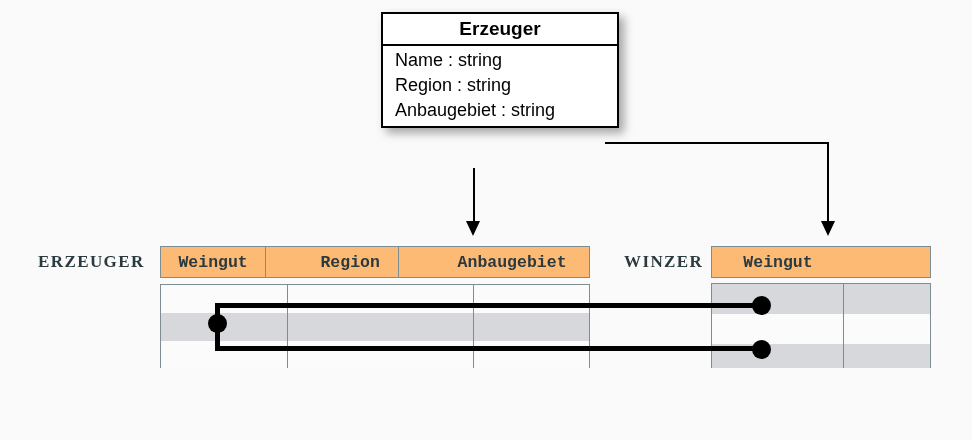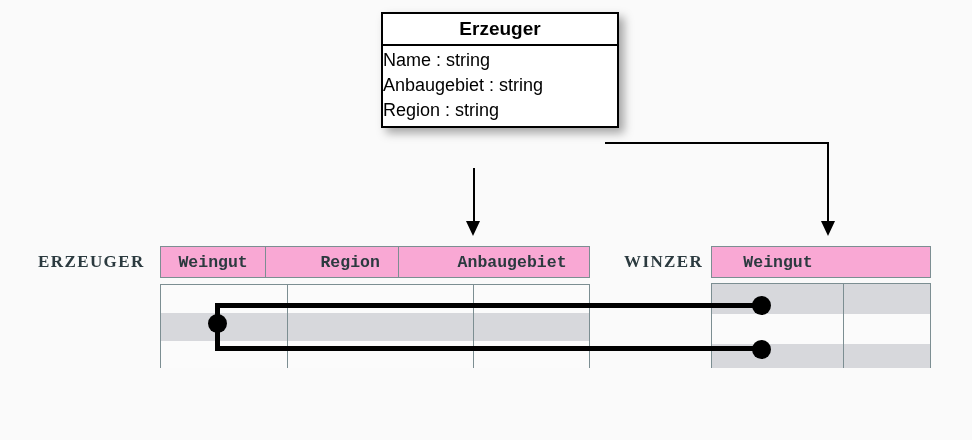--- a/index.html
+++ b/index.html
@@ -41,21 +41,21 @@
   }
   .uml-attrs {
     padding: 2px 0 3px 0;
     background: #fff;
   }
   .uml-attr {
     font-family: "Liberation Sans", sans-serif;
     font-size: 18px;
     line-height: 25px;
     color: #000;
-    padding-left: 0;
+    padding-left: 12px;
     white-space: nowrap;
   }
 
   
   .lineH, .lineV {
     position: absolute;
     background: #000000;
     z-index: 2;
   }
 
@@ -78,21 +78,21 @@
     font-size: 17px;
     letter-spacing: 1.4px;
     color: #2b3a3f;
     white-space: nowrap;
   }
   .tbl-header {
     position: absolute;
     display: flex;
     box-sizing: border-box;
     border: 1px solid #7c8e92;
-    background: #f9a8d4;
+    background: #fdba74;
     z-index: 4;
     gap: 36px;
   }
   .tbl-header .cell {
     box-sizing: border-box;
     display: flex;
     align-items: center;
     justify-content: center;
     font-family: "Liberation Mono", monospace;
     font-weight: bold;
@@ -140,22 +140,22 @@
 </style>
 </head>
 <body>
 
 <div id="canvas">
 
   <div class="uml-box">
     <div class="uml-title">Erzeuger</div>
     <div class="uml-attrs">
       <div class="uml-attr">Name : string</div>
+      <div class="uml-attr">Region : string</div>
       <div class="uml-attr">Anbaugebiet : string</div>
-      <div class="uml-attr">Region : string</div>
     </div>
   </div>
 
   <div class="lineV" style="left:473px; top:168px; width:2px; height:55px;"></div>
   <div class="arrowhead" style="left:466px; top:221px;"></div>
 
   <div class="lineH" style="left:605px; top:142px; width:224px; height:2px;"></div>
   <div class="lineV" style="left:827px; top:142px; width:2px; height:81px;"></div>
   <div class="arrowhead" style="left:821px; top:221px;"></div>
 

